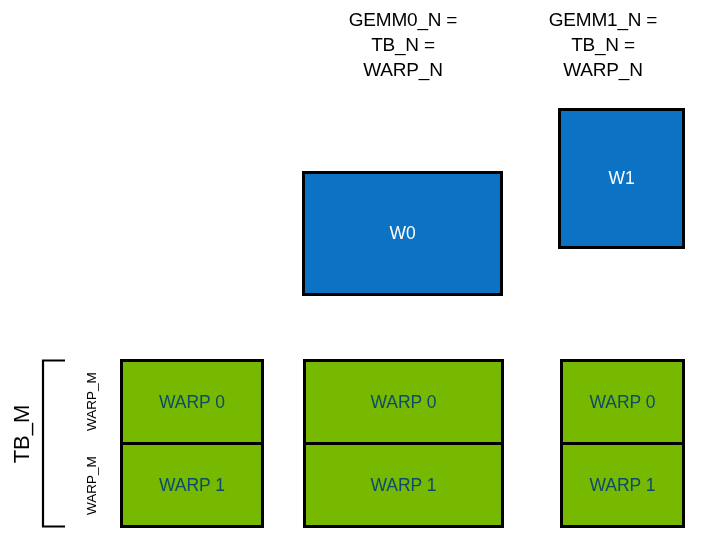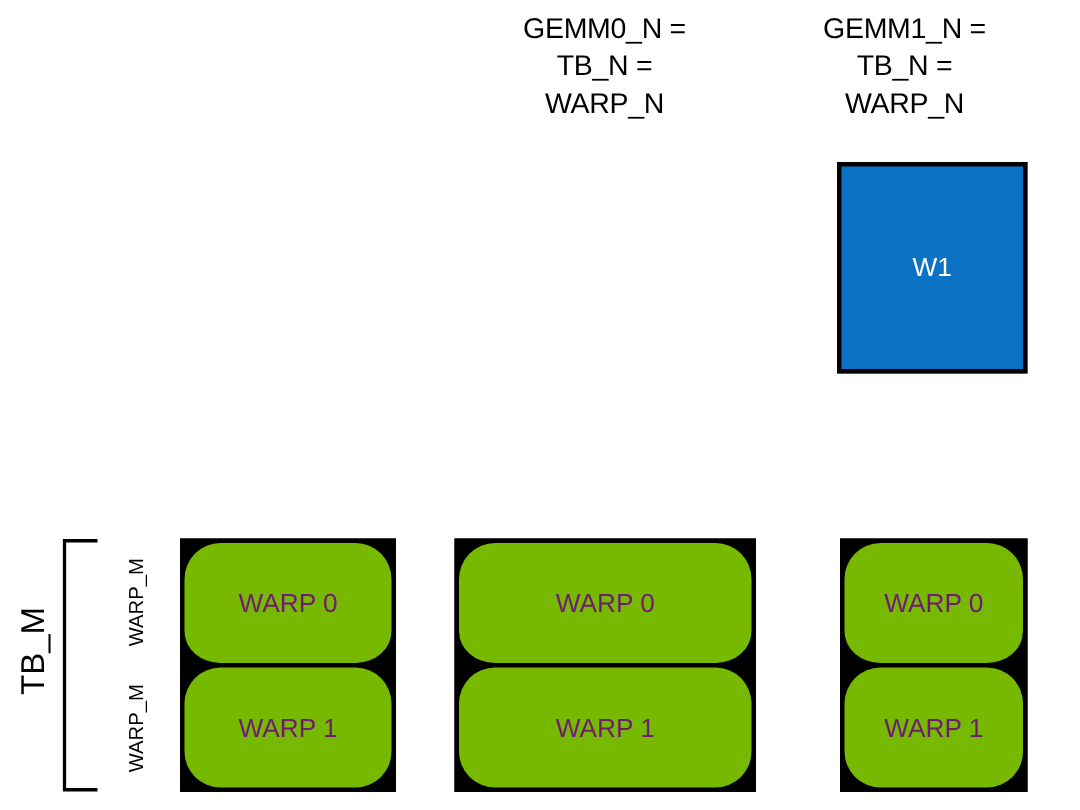--- a/index.html
+++ b/index.html
@@ -59,26 +59,25 @@
     display: flex;
     flex-direction: column;
   }
   #green-col-0 { left: 120px; width: 144px; }
   #green-col-1 { left: 303px; width: 201px; }
   #green-col-2 { left: 560px; width: 125px; }
 
   .green-cell {
     flex: 1 1 0;
     background: #76b900;
-    color: #701a75;
+    color: #0c4a6e;
     font-size: 17.5px;
     display: flex;
     align-items: center;
     justify-content: center;
-    border-radius: 24px;
   }
   .green-cell.top { border-bottom: 3px solid #000000; }
 
   
   #tbm-label {
     position: absolute;
     left: -63px;
     top: 421px;
     width: 170px;
     text-align: center;
@@ -115,20 +114,23 @@
 <div id="canvas">
 
   <div class="col-caption" id="caption-gemm0">GEMM0_N =
 TB_N =
 WARP_N</div>
 
   <div class="col-caption" id="caption-gemm1">GEMM1_N =
 TB_N =
 WARP_N</div>
 
+  <div class="blue-box" id="blue-w0">
+    <span>W0</span>
+  </div>
 
   <div class="blue-box" id="blue-w1">
     <span>W1</span>
   </div>
 
   <div class="green-col" id="green-col-0">
     <div class="green-cell top">
       <span>WARP 0</span>
     </div>
     <div class="green-cell">

